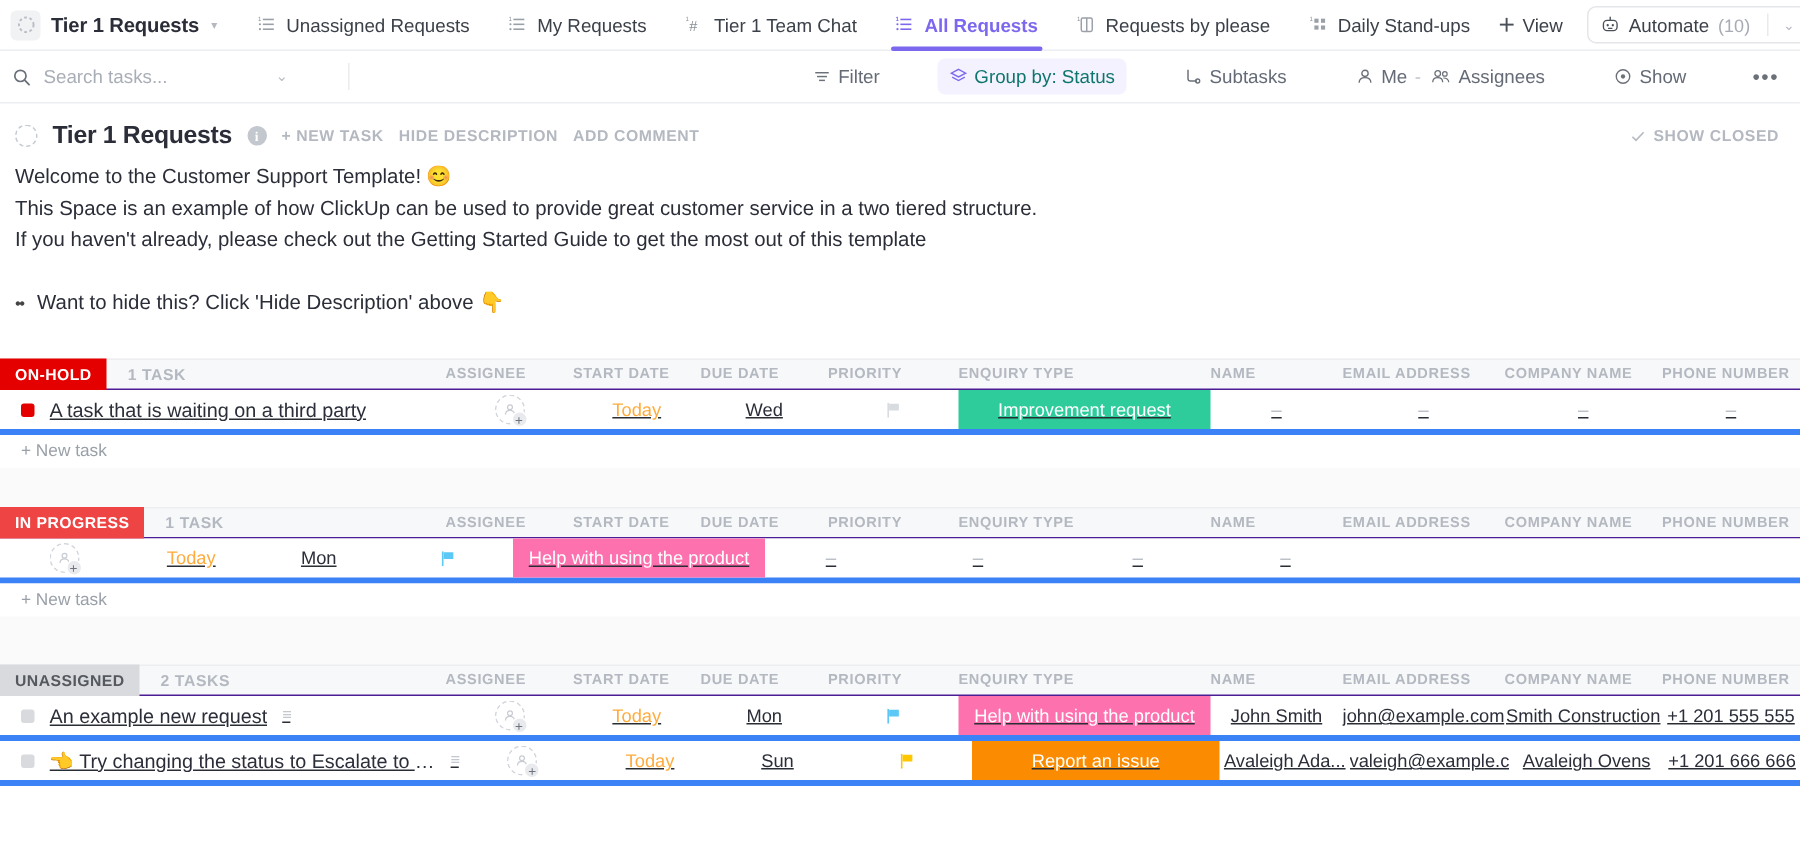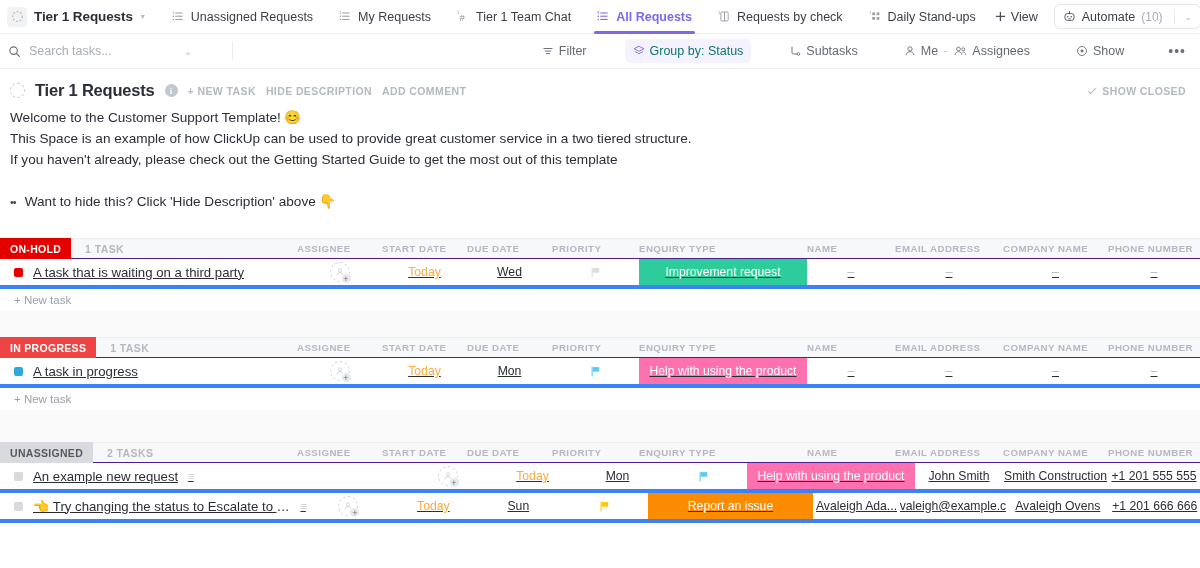--- a/index.html
+++ b/index.html
@@ -302,21 +302,21 @@
   <div class="tab-div"></div>
 
   <div class="tab">
     <span class="tico">
       <svg width="13" height="13" viewBox="0 0 16 16">
         <text x="0" y="5" font-size="5" fill="#8a8f98">1</text>
         <rect x="3.5" y="2.5" width="9" height="11" rx="1.3" fill="none" stroke="#9aa0a8" stroke-width="1.2"></rect>
         <rect x="7.4" y="2.5" width="1.2" height="11" fill="#9aa0a8"></rect>
       </svg>
     </span>
-    <span>Requests by check</span>
+    <span>Requests by please</span>
   </div>
 
   <div class="tab-div"></div>
 
   <div class="tab">
     <span class="tico">
       <svg width="13" height="13" viewBox="0 0 16 16">
         <text x="0" y="5" font-size="5" fill="#8a8f98">1</text>
         <rect x="4" y="3" width="3.4" height="3.4" fill="#9aa0a8"></rect>
         <rect x="9.4" y="3" width="3.4" height="3.4" fill="#9aa0a8"></rect>
@@ -538,24 +538,20 @@
           <span class="colhdr" style="width:85px">DUE DATE</span>
           <span class="colhdr" style="width:87px">PRIORITY</span>
           <span class="colhdr" style="width:168px">ENQUIRY TYPE</span>
           <span class="colhdr" style="width:88px">NAME</span>
           <span class="colhdr" style="width:108px">EMAIL ADDRESS</span>
           <span class="colhdr" style="width:105px">COMPANY NAME</span>
           <span class="colhdr" style="width:92px">PHONE NUMBER</span>
         </span>
       </div>
       <div class="row">
-        <span class="cell-name">
-          <span class="sq" style="background:#2ba8e0"></span>
-          <span class="task-title">A task in progress</span>
-        </span>
         <span class="cell" style="width:85px">
           <span class="avatar-add">
             <svg width="10" height="10" viewBox="0 0 16 16">
               <circle cx="8" cy="5.6" r="2.6" fill="none" stroke="#c8ccd2" stroke-width="1.3"></circle>
               <path d="M3.2 13.4 C3.2 10.4 5.4 9 8 9 C10.6 9 12.8 10.4 12.8 13.4" fill="none" stroke="#c8ccd2" stroke-width="1.3"></path>
             </svg>
             <span class="plus">+</span>
           </span>
         </span>
         <span class="cell" style="width:85px">
@@ -635,20 +631,23 @@
               <path d="M4.6 2.6 L12.6 2.6 L12.6 8.2 L4.6 8.2 Z" fill="#5bc8f5"></path>
             </svg>
           </span>
         </span>
         <span class="tagcell" style="width:168px;background:#fd71af">
           <span>Help with using the product</span>
         </span>
         <span class="plaincell" style="width:88px">
           <span class="">John Smith</span>
         </span>
+        <span class="plaincell" style="width:108px">
+          <span class="">john@example.com</span>
+        </span>
         <span class="plaincell" style="width:105px">
           <span class="">Smith Construction</span>
         </span>
         <span class="plaincell" style="width:92px">
           <span class="">+1 201 555 555</span>
         </span>
       </div>
       <div class="row">
         <span class="cell-name">
           <span class="sq" style="background:#d8dadd"></span>

